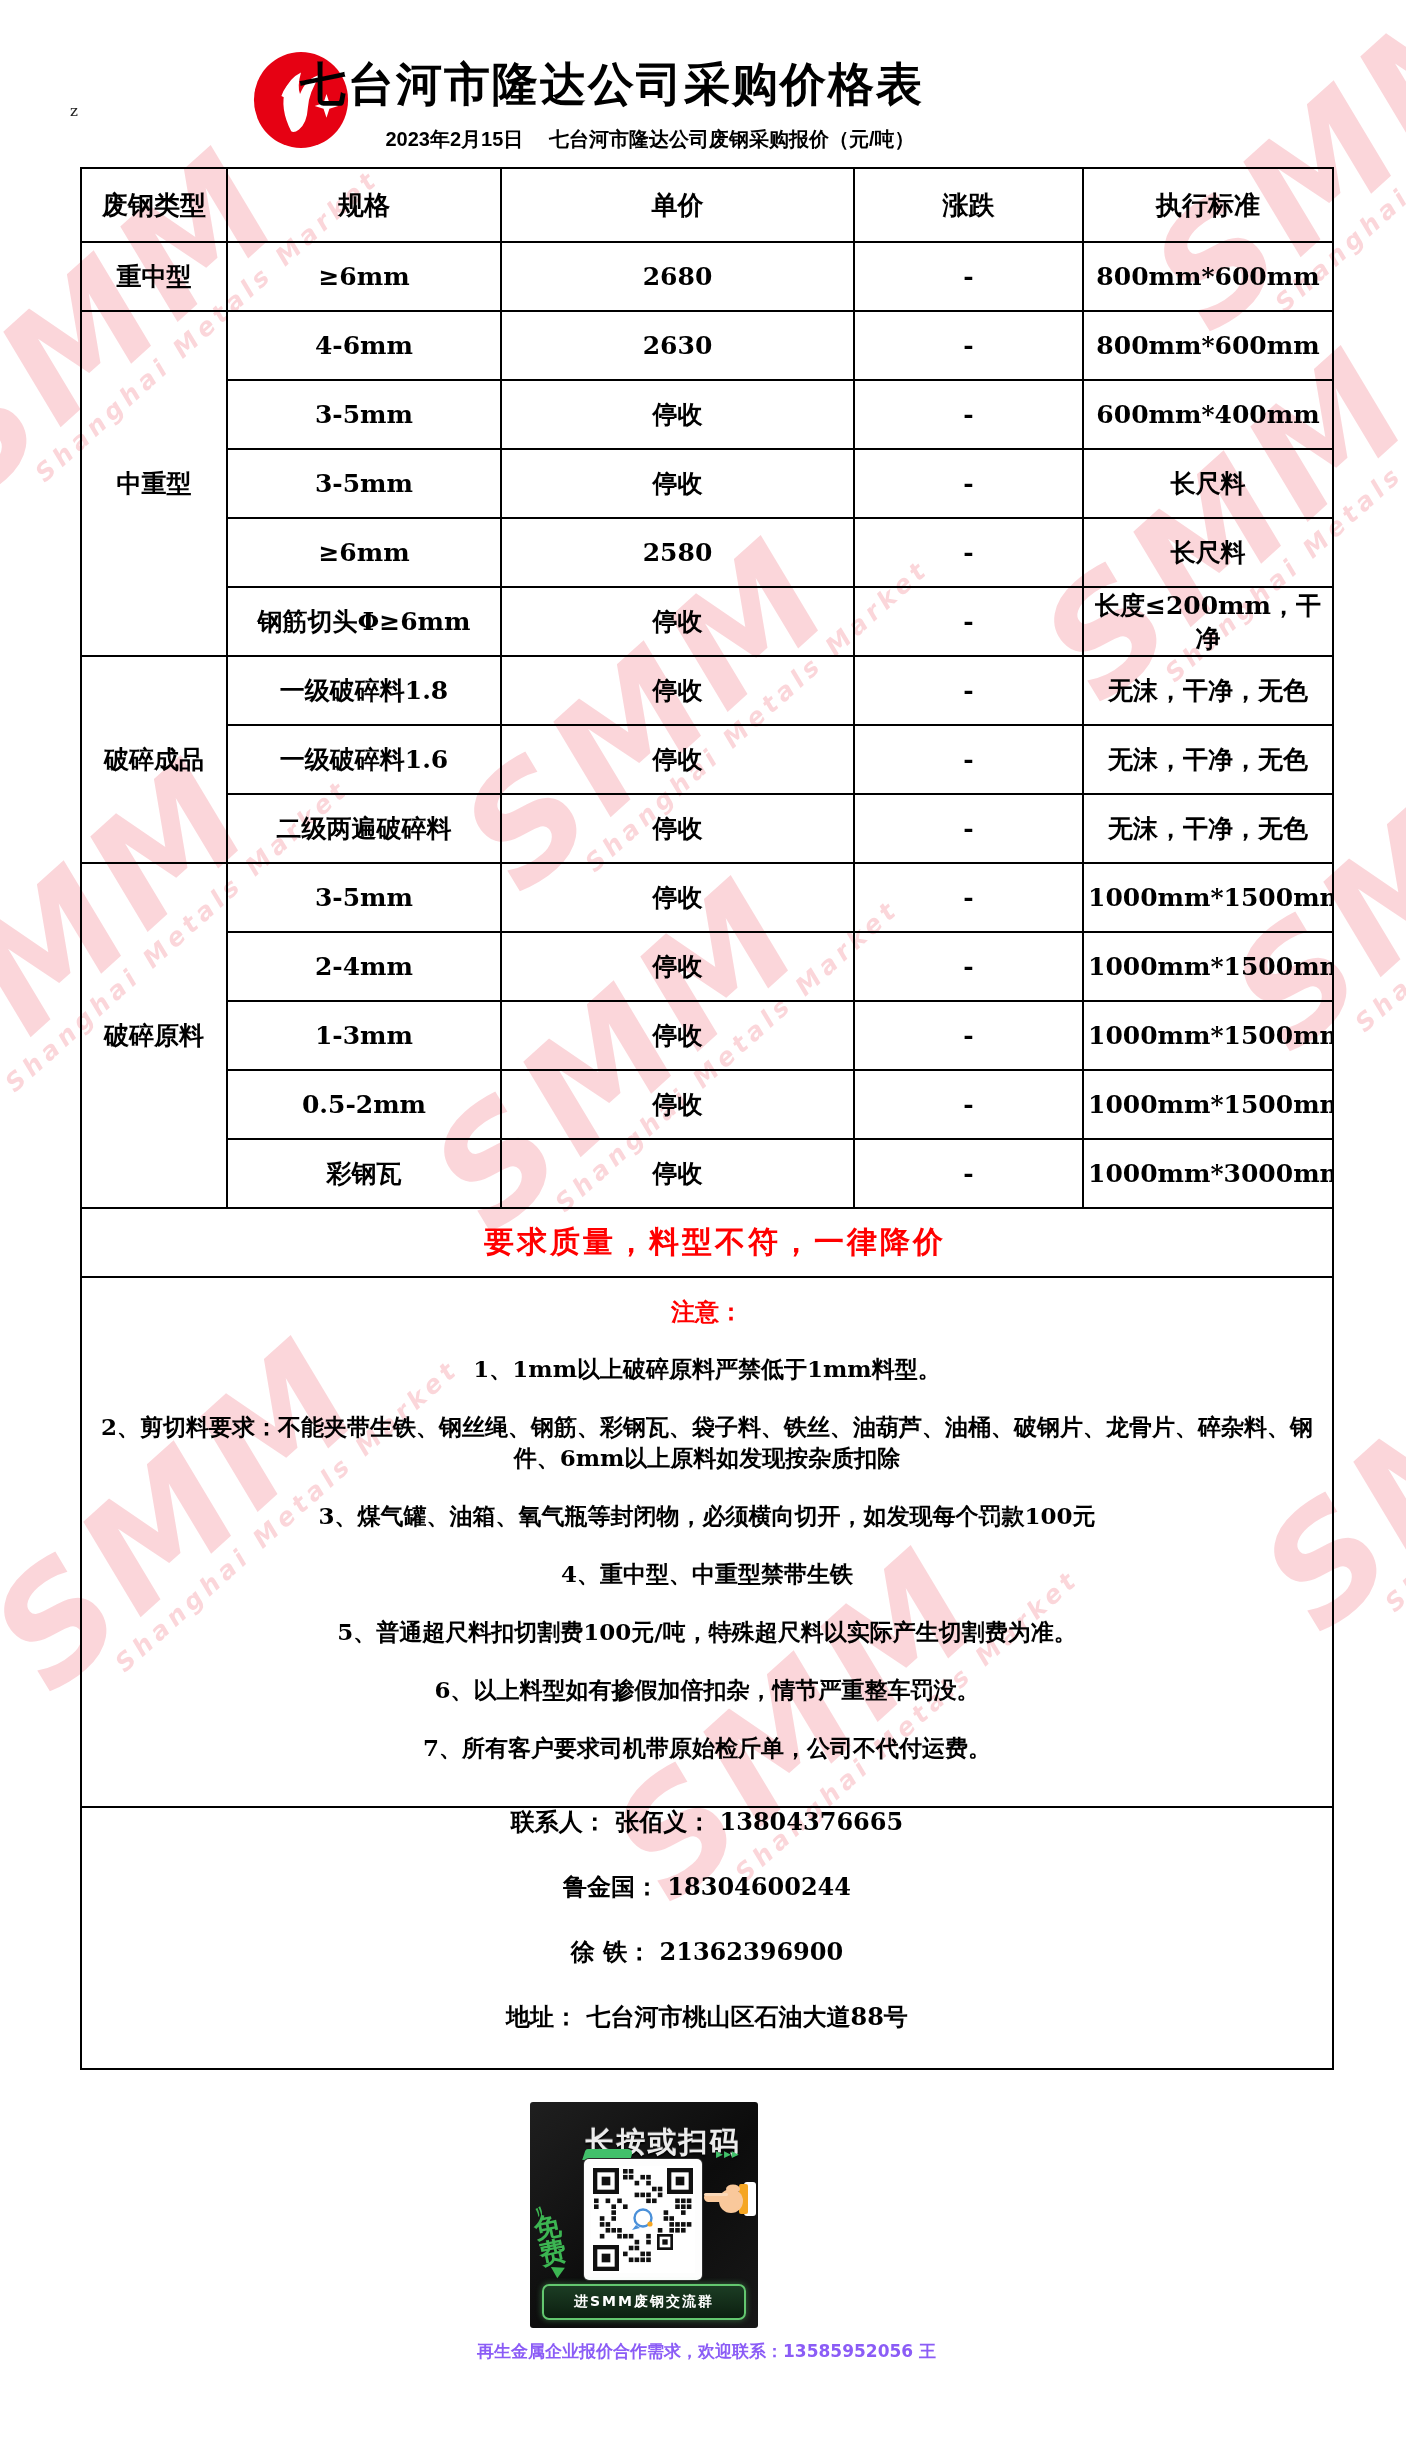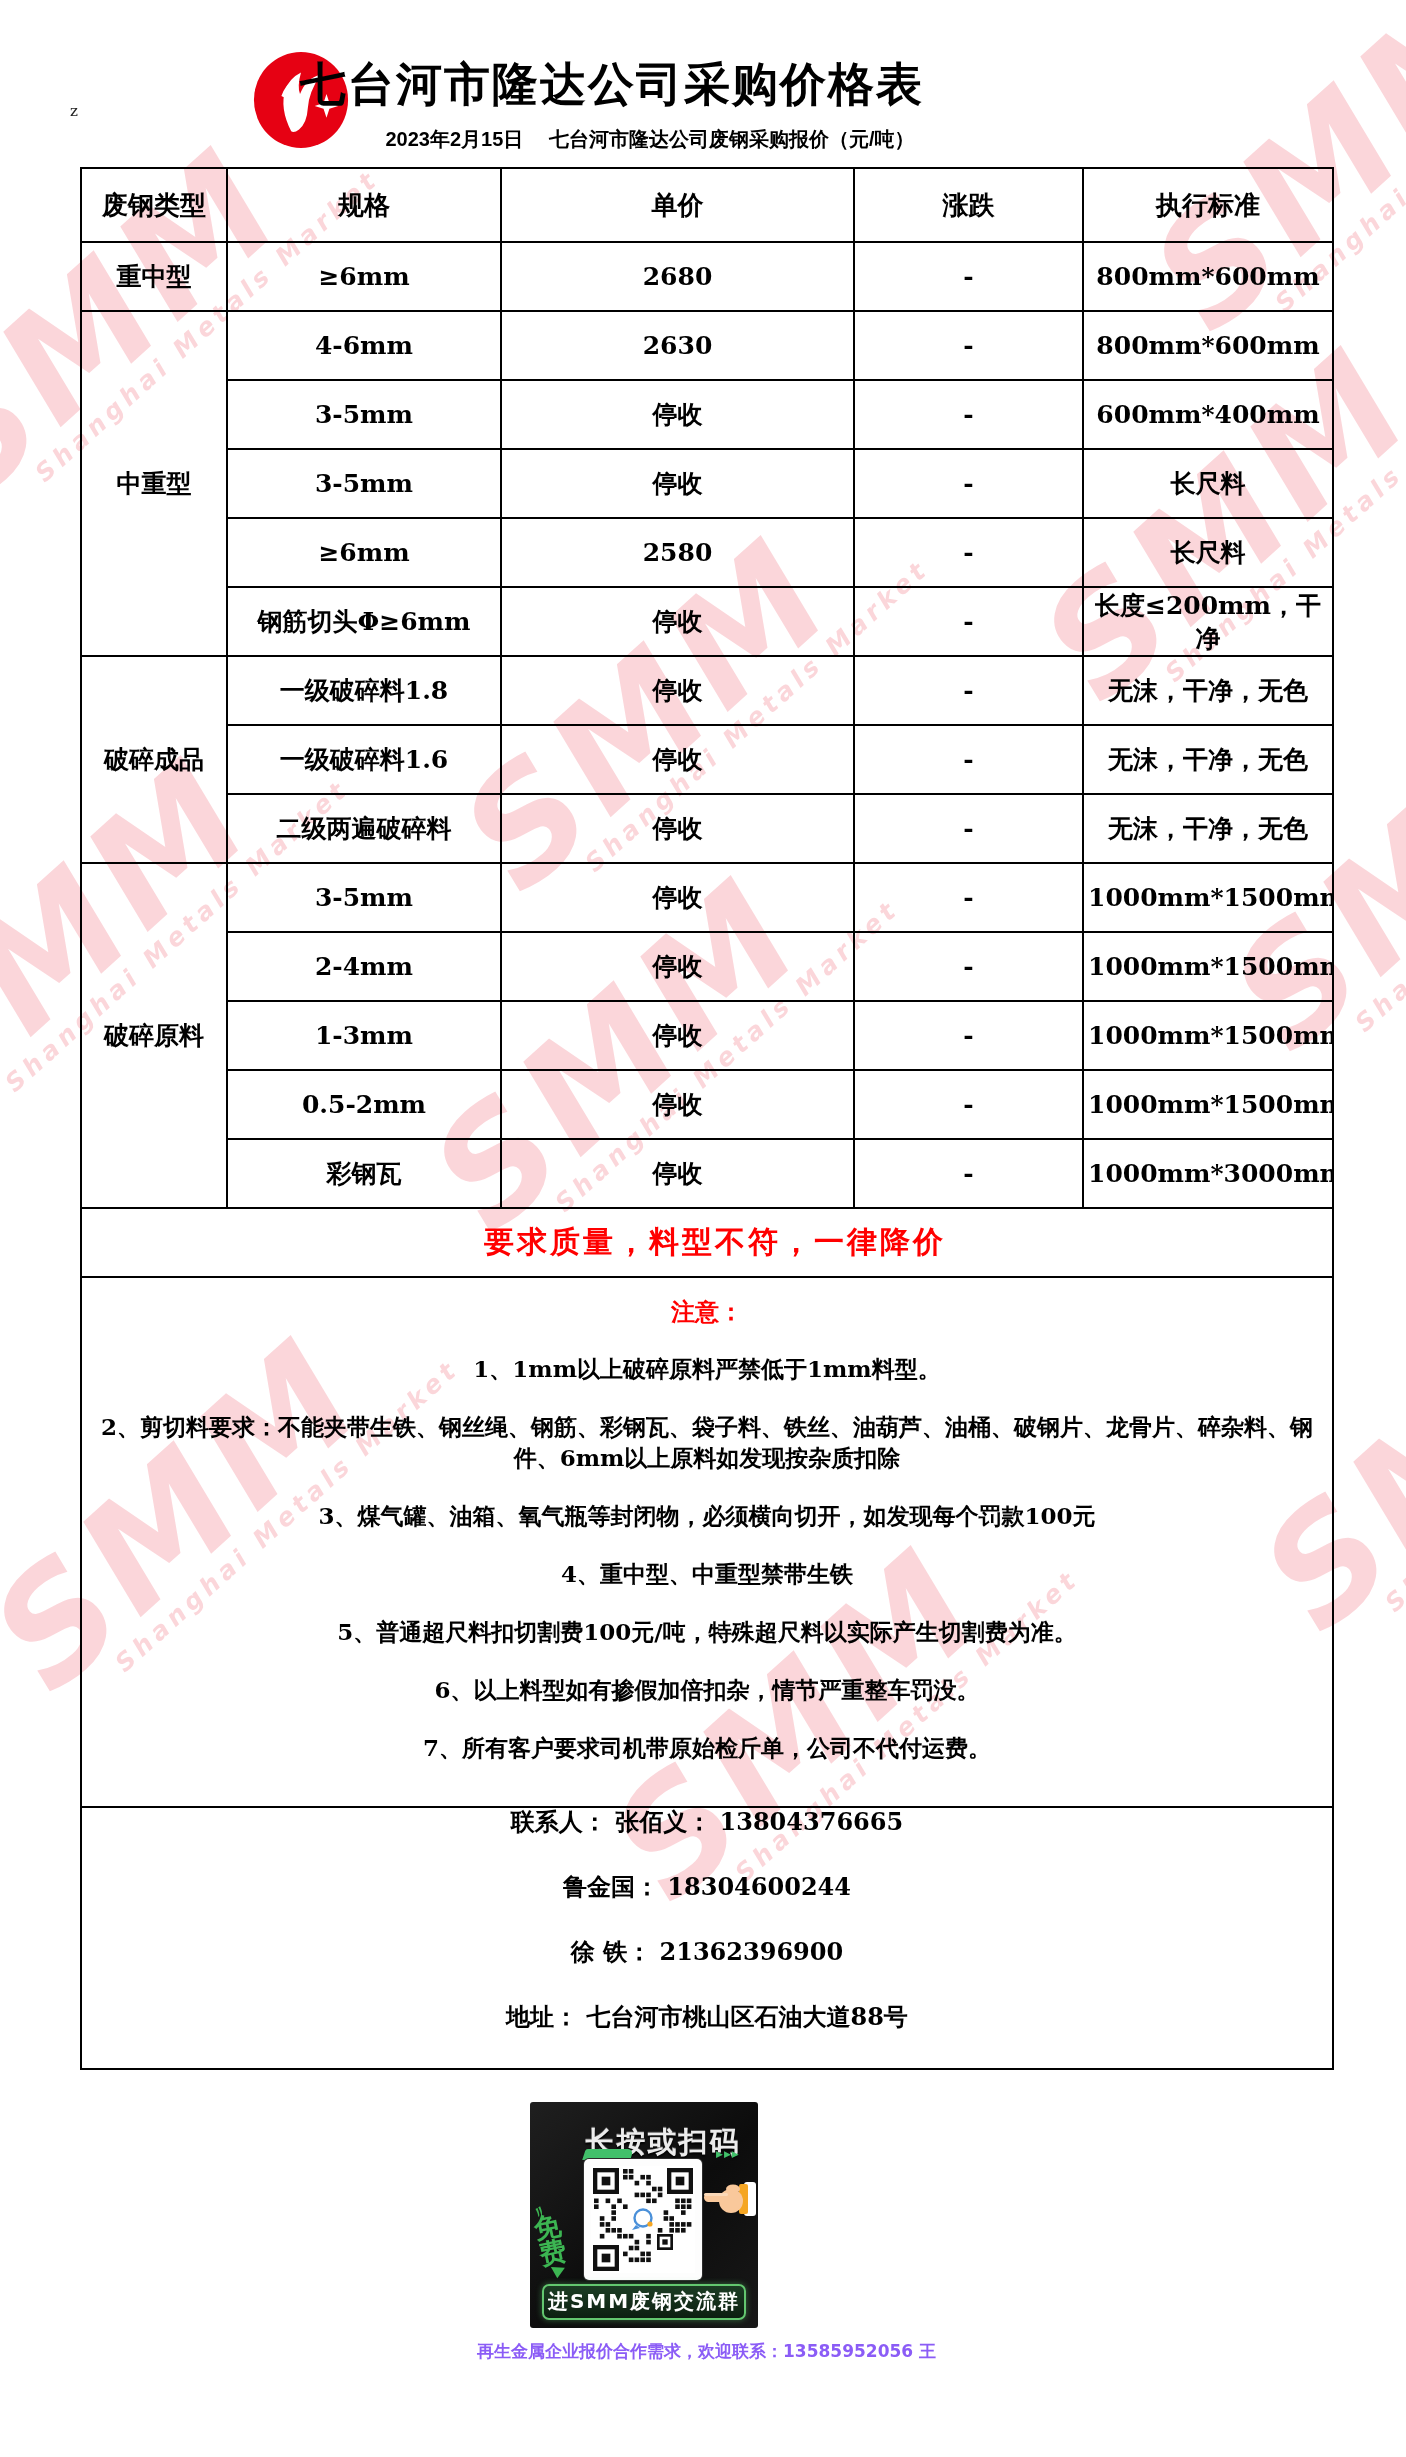--- a/index.html
+++ b/index.html
@@ -62,21 +62,21 @@
   .qr-panel{position:absolute;left:54px;top:57px;width:118px;height:121px;background:#fdfdfd;border-radius:5px;box-shadow:0 0 0 1px #2c2c2c;}
   .qr-panel svg{display:block;margin:7px auto 0 auto;}
   .free-label{position:absolute;left:8px;top:112px;color:#3cb552;font-weight:900;font-size:27px;line-height:26px;transform:rotate(-12deg);text-align:center;}
   .free-arrow{width:0;height:0;margin:2px auto 0 auto;border-left:7px solid transparent;border-right:7px solid transparent;border-top:11px solid #3cb552;transform:rotate(15deg);}
   .free-ticks{position:absolute;left:2px;top:100px;color:#3cb552;font-size:16px;font-weight:900;transform:rotate(-30deg);}
   .hand{position:absolute;right:2px;top:74px;}
   .qr-button{
     position:absolute;left:12px;right:12px;bottom:8px;height:32px;line-height:30px;
     border:2px solid #63c76f;border-radius:7px;text-align:center;
     background:linear-gradient(#1c3d24,#0c1f10);
-    color:#fff;font-size:20px;font-weight:800;letter-spacing:2px;
+    color:#fff;font-size:14px;font-weight:800;letter-spacing:2px;
     box-shadow:0 0 6px rgba(90,210,110,.45);
   }
   
   .footer-line{position:absolute;left:477px;top:2340px;font-size:17px;font-weight:700;color:#8b5cf6;z-index:1;
     font-family:"DejaVu Sans","Liberation Sans",sans-serif;}
 </style>
 </head>
 <body>
 
 <div id="wm-layer">

